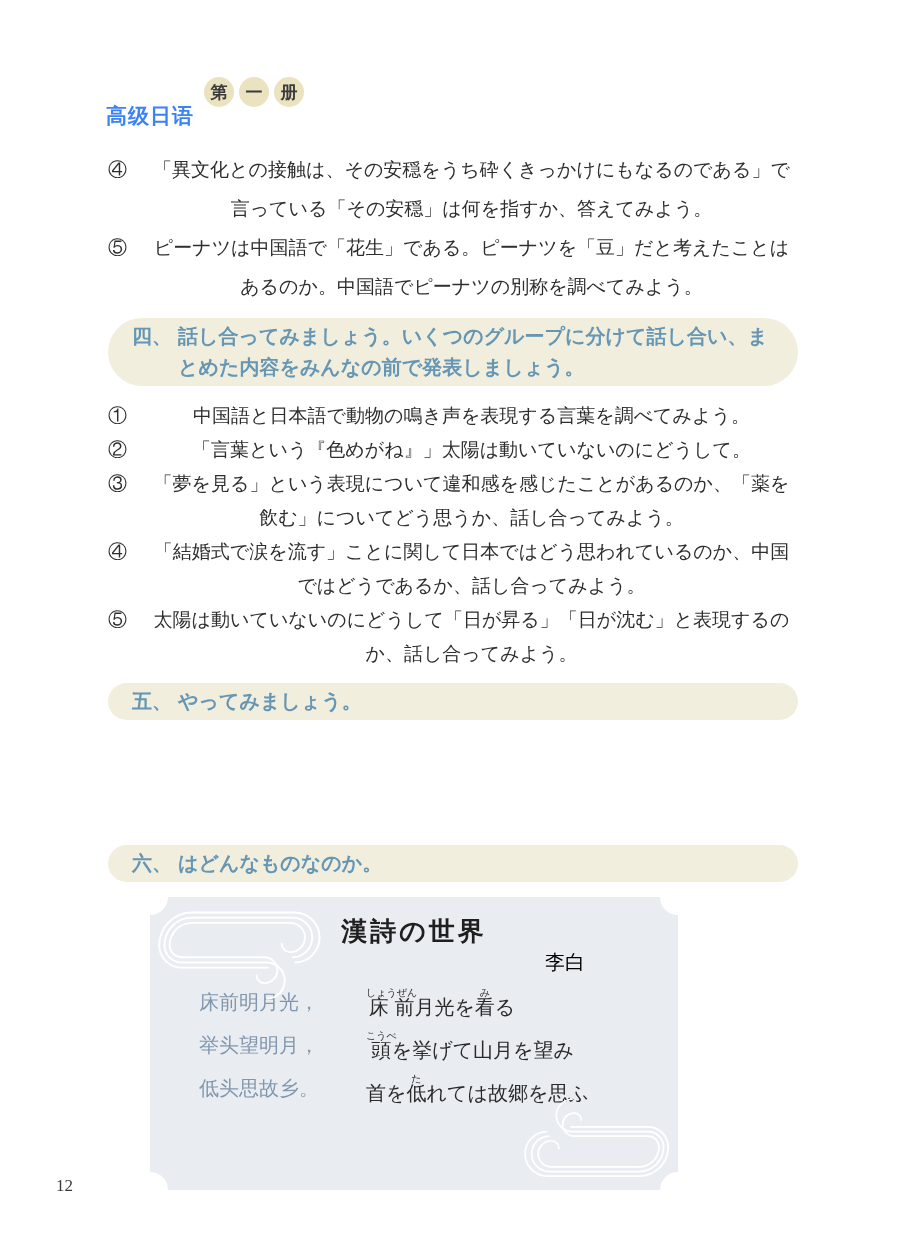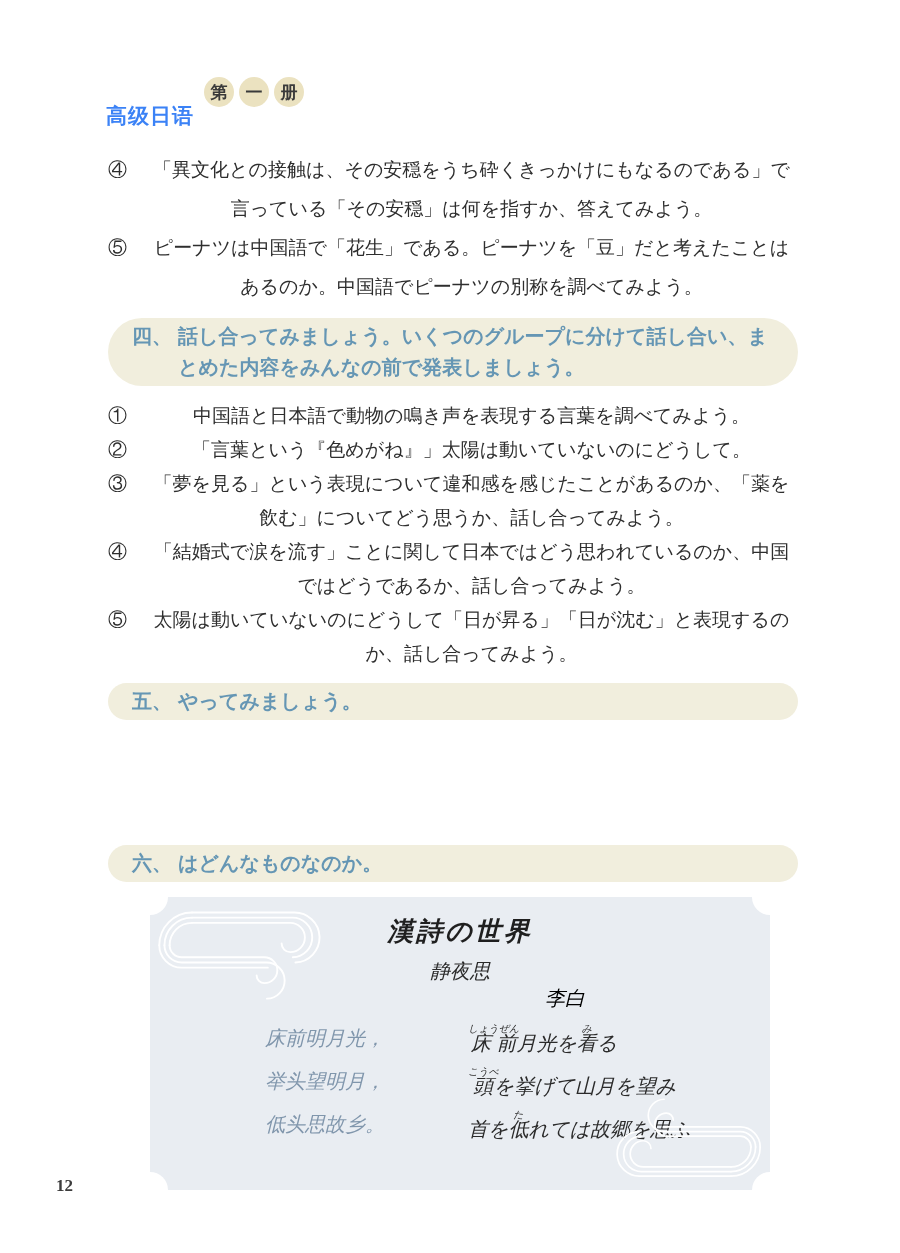--- a/index.html
+++ b/index.html
@@ -29,39 +29,39 @@
     font-family:"Liberation Sans", sans-serif;font-weight:bold;
     color:var(--accent_blue,#6596b4);font-size:20px;line-height:31px;box-sizing:border-box;}
   .pill .hang{display:flex;}
   .pill .hnum{flex:0 0 46px;}
   .pill-s4{top:318px;}
   .pill-s5{top:683px;}
   .pill-s6{top:845px;}
   
   .para{top:722px;font-size:19px;line-height:37px;text-indent:19px;}
   
-  .poem-box{position:absolute;left:150px;top:897px;width:620px;height:293px;
-    background:var(--box_bg,#e9edf2);overflow:hidden;font-style:italic;}
+  .poem-box{position:absolute;left:150px;top:897px;width:528px;height:293px;
+    background:var(--box_bg,#e9edf2);overflow:hidden;}
   .notch{position:absolute;width:36px;height:36px;border-radius:50%;background:#fff;}
   .notch.tl{left:-18px;top:-18px;} .notch.tr{right:-18px;top:-18px;}
   .notch.bl{left:-18px;bottom:-18px;} .notch.br{right:-18px;bottom:-18px;}
   .cloud{position:absolute;}
   .cloud.tl{left:0px;top:0px;width:215px;height:112px;}
   .cloud.br{right:0px;bottom:0px;width:195px;height:100px;transform:rotate(180deg);}
   .poem-title{margin-top:18px;text-align:center;font-size:26px;font-weight:bold;
     color:#1f1f1f;letter-spacing:3px;line-height:34px;}
   .poem-sub{margin-top:8px;text-align:center;font-size:20px;line-height:28px;color:#2a2a2a;}
   .poem-author{margin-left:395px;font-size:20px;line-height:26px;color:#000000;}
   .poem-rows{margin-top:6px;}
-  .poem-row{display:flex;align-items:center;height:43px;margin-left:115px;gap:36px;}
+  .poem-row{display:flex;align-items:center;height:43px;margin-left:49px;}
   .poem-row .cn{flex:0 0 167px;color:var(--poem_blue,#8096ac);font-size:20px;}
   .poem-row .jp{font-size:20px;color:#2a2a2a;line-height:1;}
   .poem-row .jp ruby rt{font-size:10px;color:#2a2a2a;letter-spacing:0;}
   
-  .pageno{position:absolute;left:56px;top:1176px;font-size:17px;color:#3c3c3c;font-weight:bold;}
+  .pageno{position:absolute;left:56px;top:1176px;font-size:17px;color:#3c3c3c;}
 </style>
 </head>
 <body>
 
 <div class="page">
 
   <div class="book-header">
     <span class="series-title">高级日语</span>
     <span class="badges">
       <span class="badge">第</span>
@@ -152,21 +152,20 @@
         <path d="M12 56 a20 20 0 0 0 20 20 h98 a21 21 0 0 1 1 42"></path>
         <path d="M6 56 a26 26 0 0 0 26 26 h100"></path>
       </g>
     </svg>
     <span class="notch tl"></span>
     <span class="notch tr"></span>
     <span class="notch bl"></span>
     <span class="notch br"></span>
 
     <div class="poem-title">漢詩の世界</div>
-    <div class="poem-sub">静夜思</div>
     <div class="poem-author">李白</div>
 
     <div class="poem-rows">
       <div class="poem-row">
         <span class="cn">床前明月光，</span>
         <span class="jp"><ruby>床前<rt>しょうぜん</rt></ruby>月光を<ruby>看<rt>み</rt></ruby>る</span>
       </div>
       <div class="poem-row">
         <span class="cn">举头望明月，</span>
         <span class="jp"><ruby>頭<rt>こうべ</rt></ruby>を挙げて山月を望み</span>

